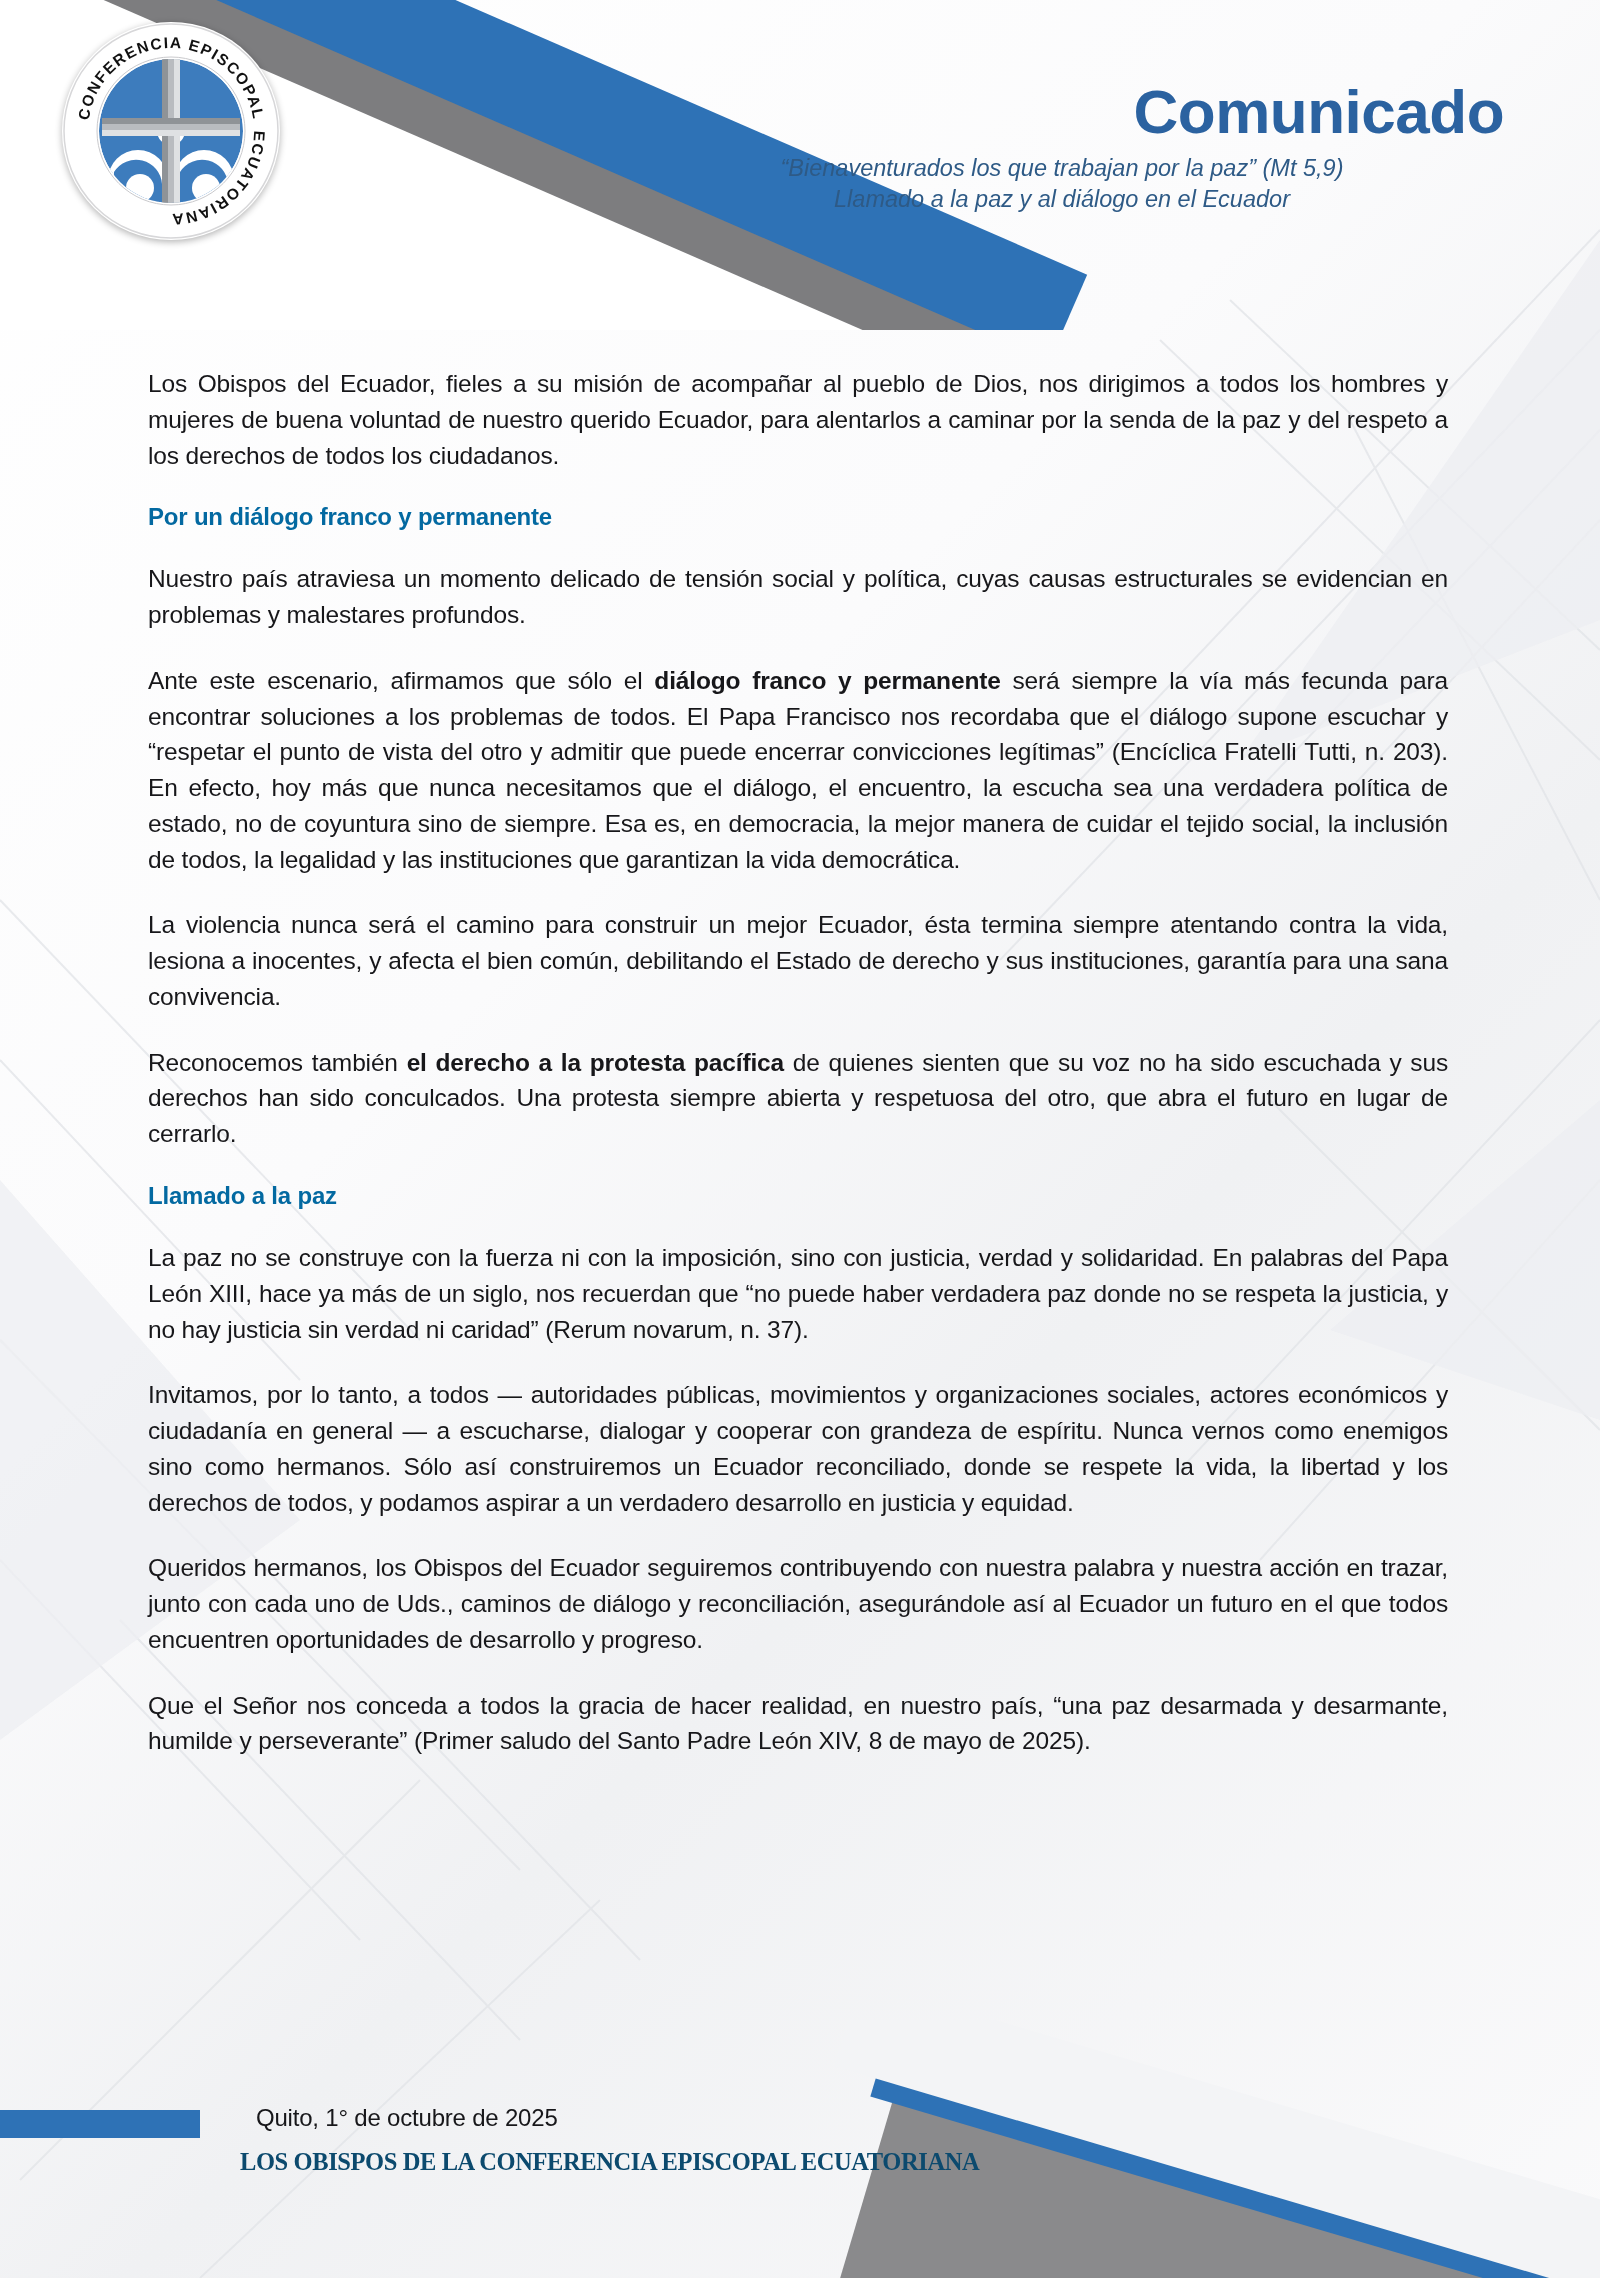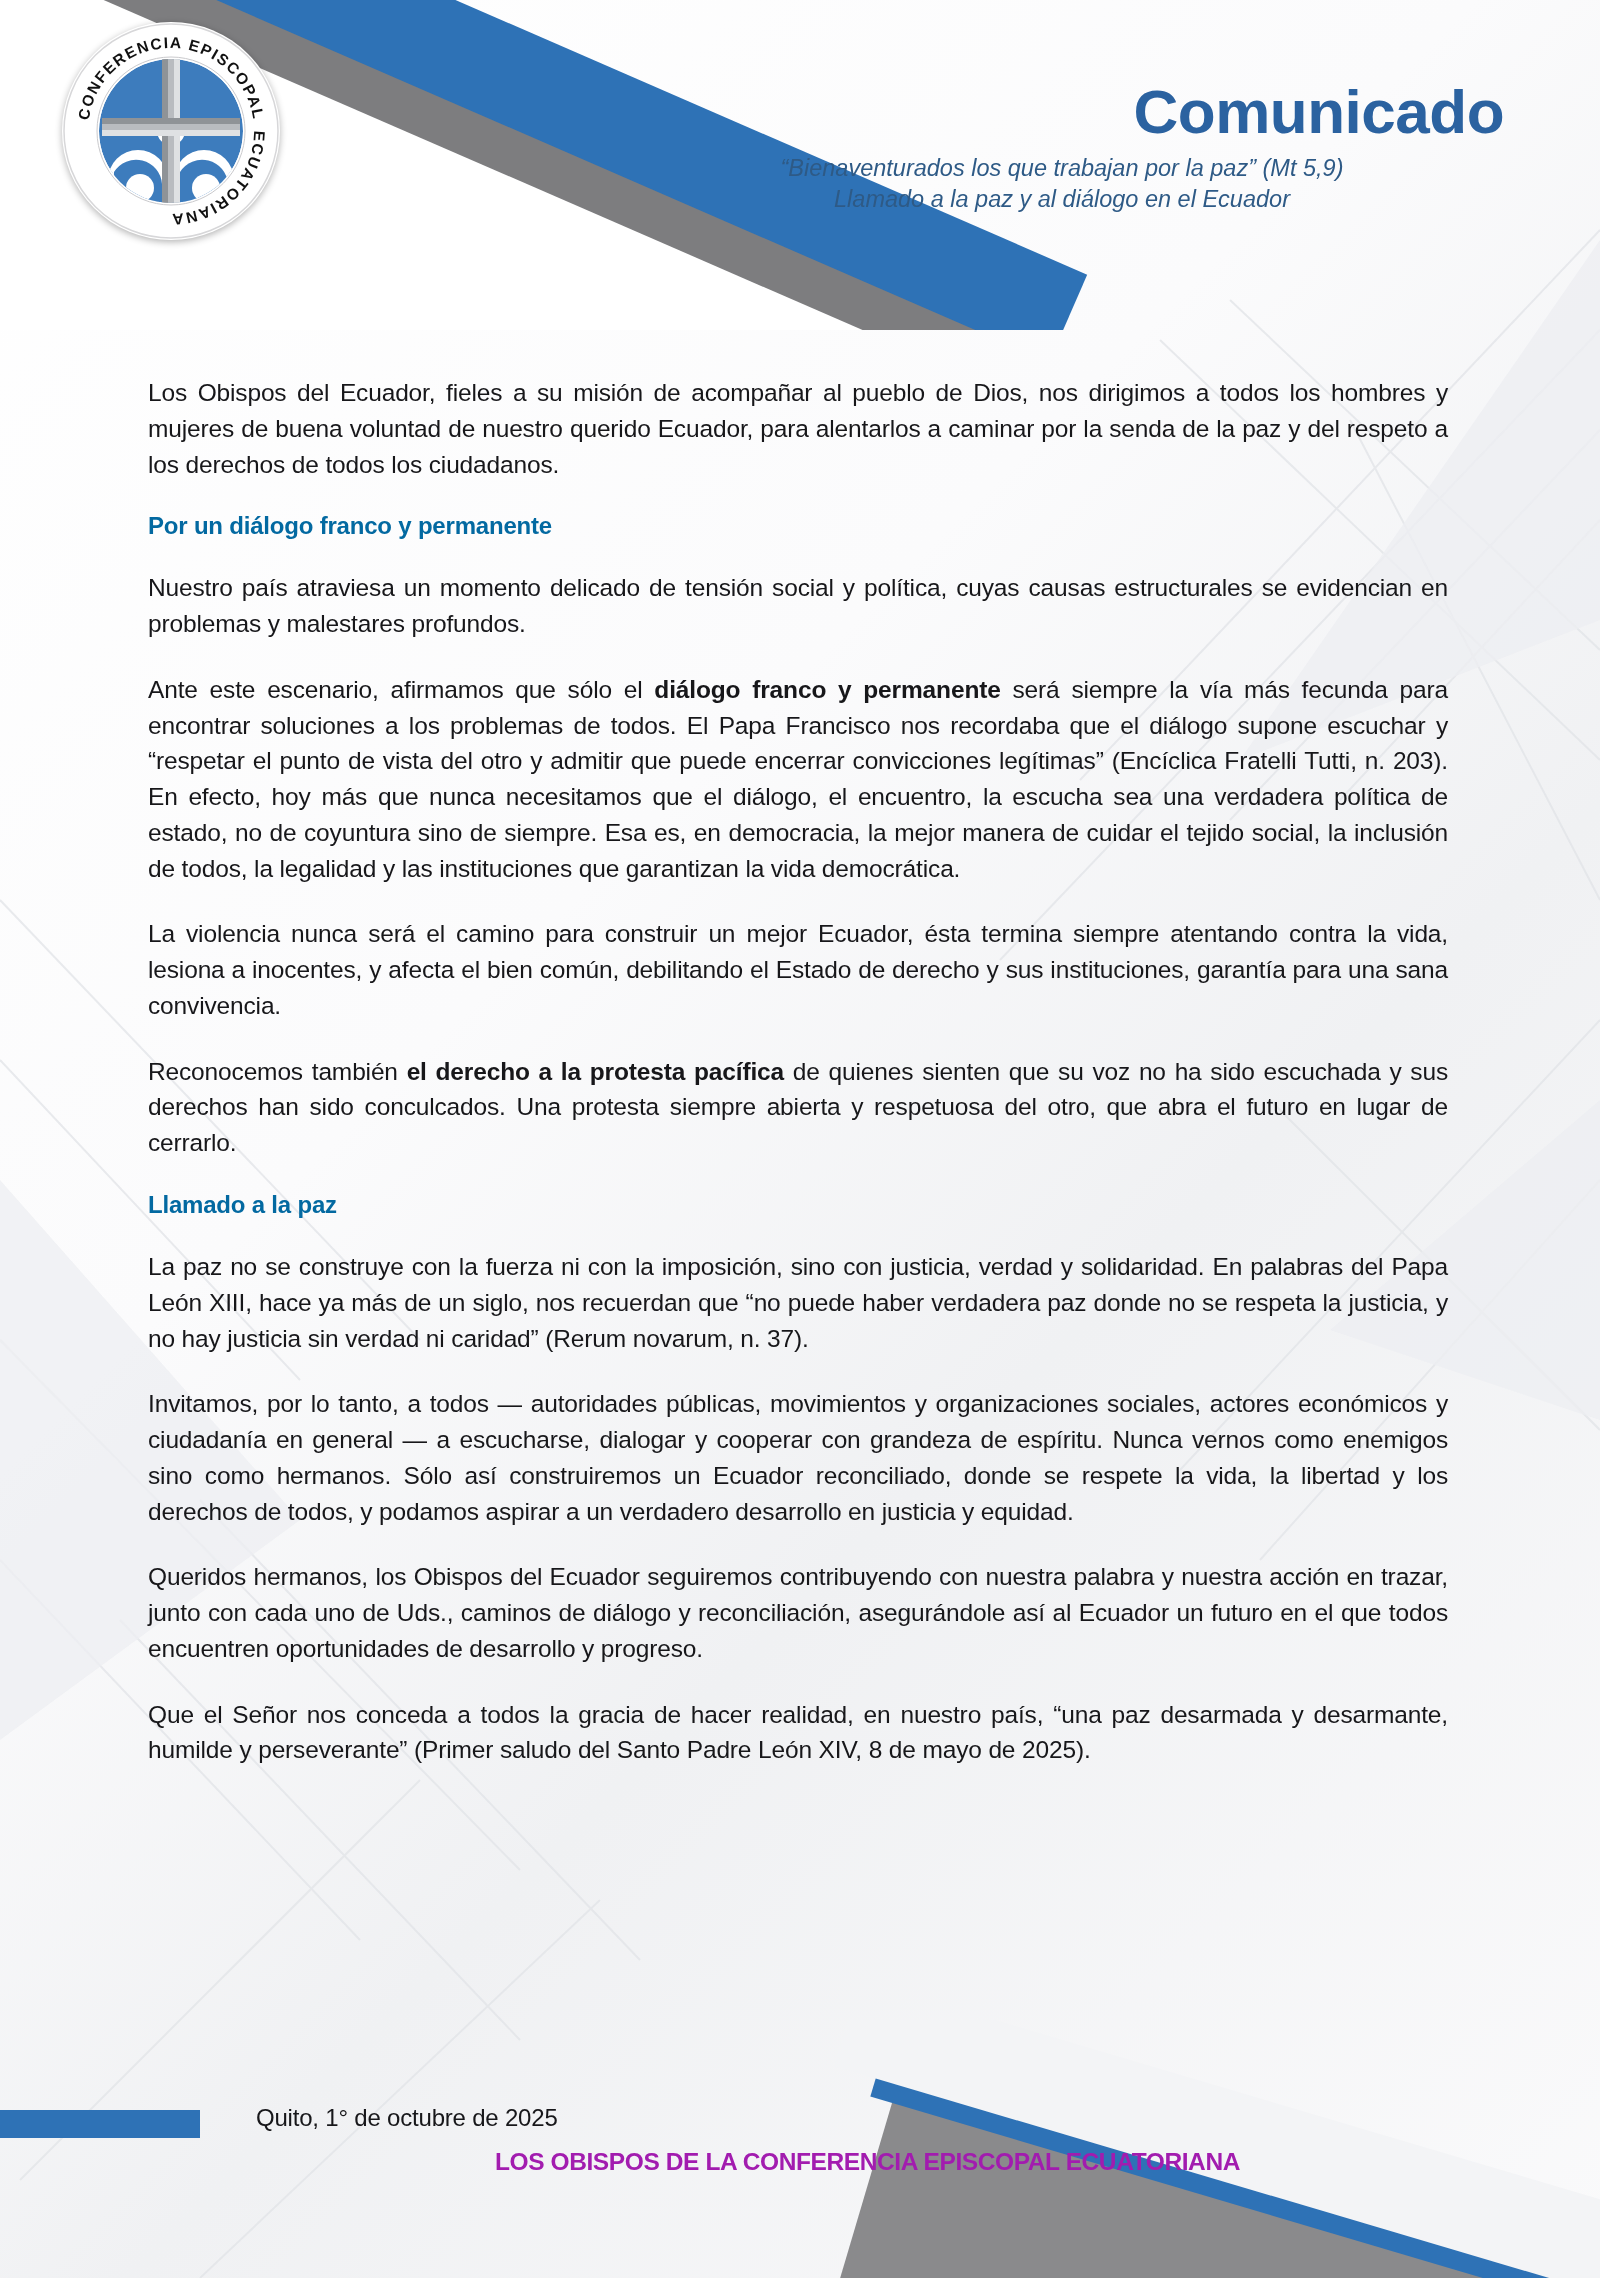--- a/index.html
+++ b/index.html
@@ -106,21 +106,21 @@
   }
 
   
   .content {
     position: absolute;
     left: 148px;
     top: 358px;
     width: 1300px;
   }
   p.par {
-    margin: 17px 0 30px 0;
+    margin: 8px 0 30px 0;
     font-family: "Liberation Sans", sans-serif;
     font-size: 24.5px;
     line-height: 1.46;
     color: #17171a;
     text-align: justify;
     letter-spacing: -0.15px;
   }
   h2.sec {
     margin: 0 0 30px 0;
     font-family: "Liberation Sans", sans-serif;
@@ -147,27 +147,26 @@
     width: 1000px;
   }
   .foot-date {
     font-family: "Liberation Sans", sans-serif;
     font-size: 24px;
     color: #17171a;
     margin: 16px;
     letter-spacing: -0.2px;
   }
   .foot-sign {
-    font-family: Liberation Sans, sans-serif;
+    font-family: Liberation Serif, serif;
     font-size: 24.5px;
     font-weight: bold;
-    color: #a21caf;
+    color: #0c4a6e;
     margin: 4px 0 0 0;
     letter-spacing: -0.4px;
-    text-align: right;
   }
 
   .footer-shapes {
     position: absolute;
     left: 0;
     top: 2020px;
     width: 1600px;
     height: 258px;
     overflow: hidden;
   }

